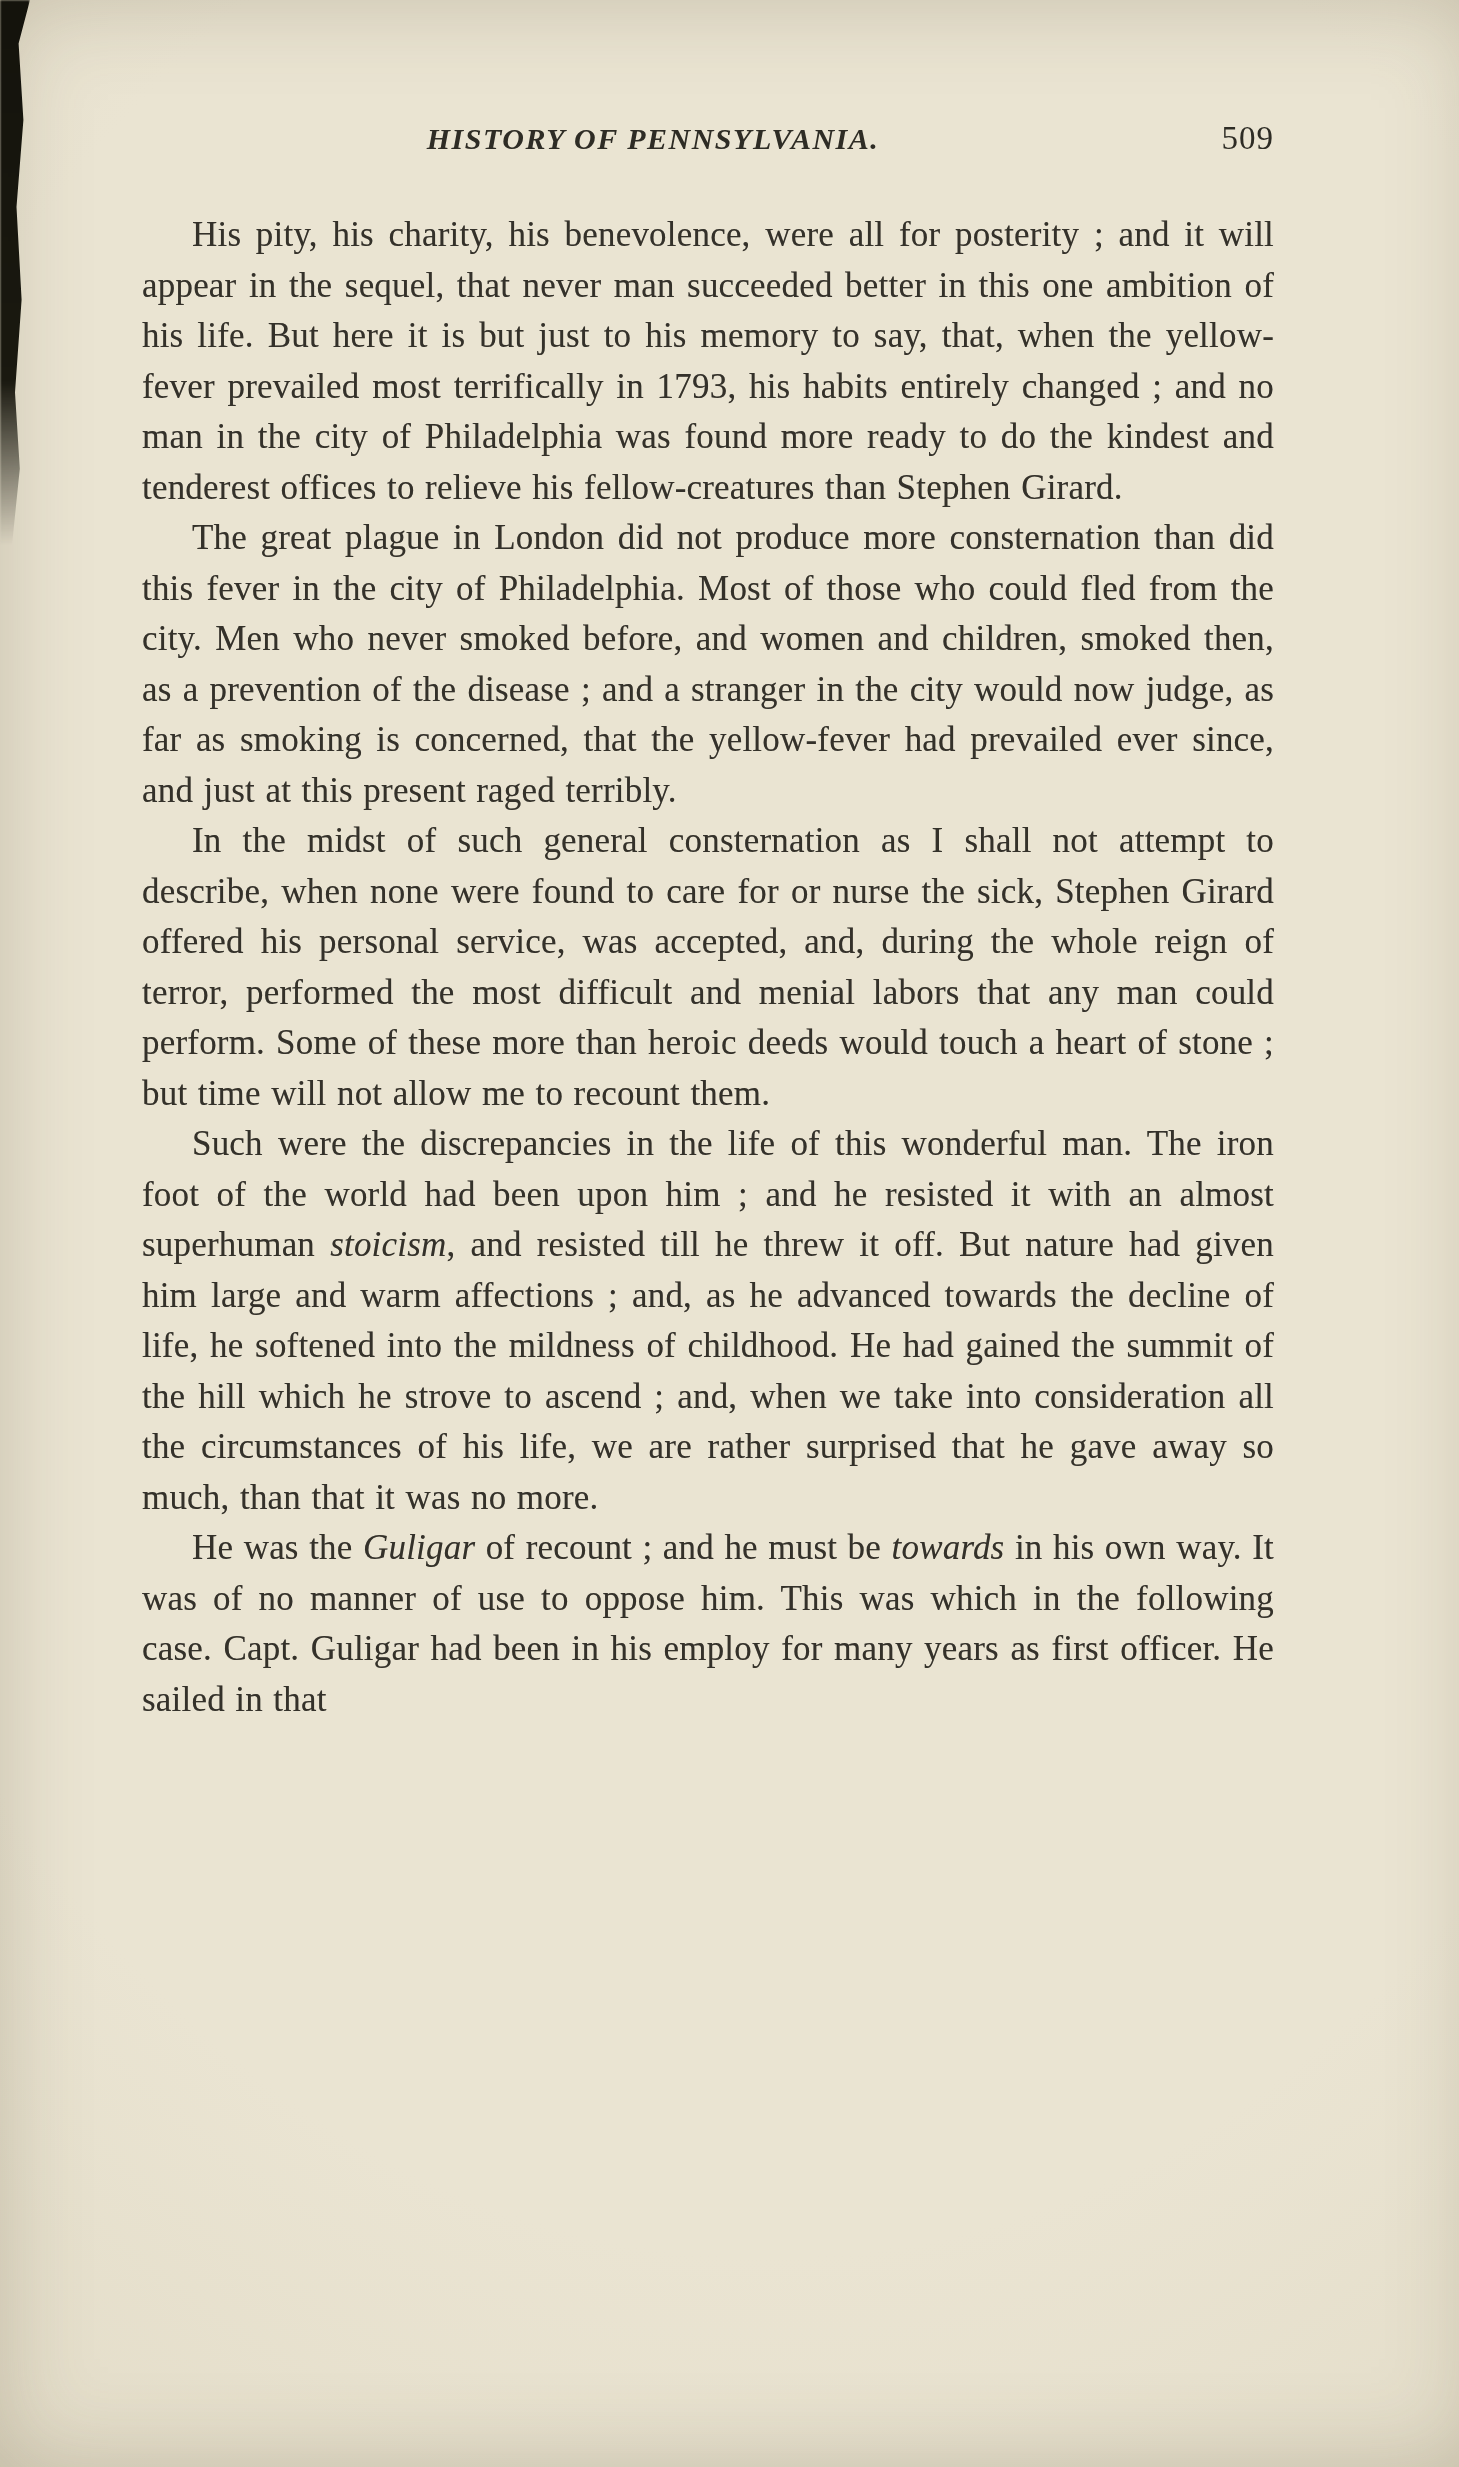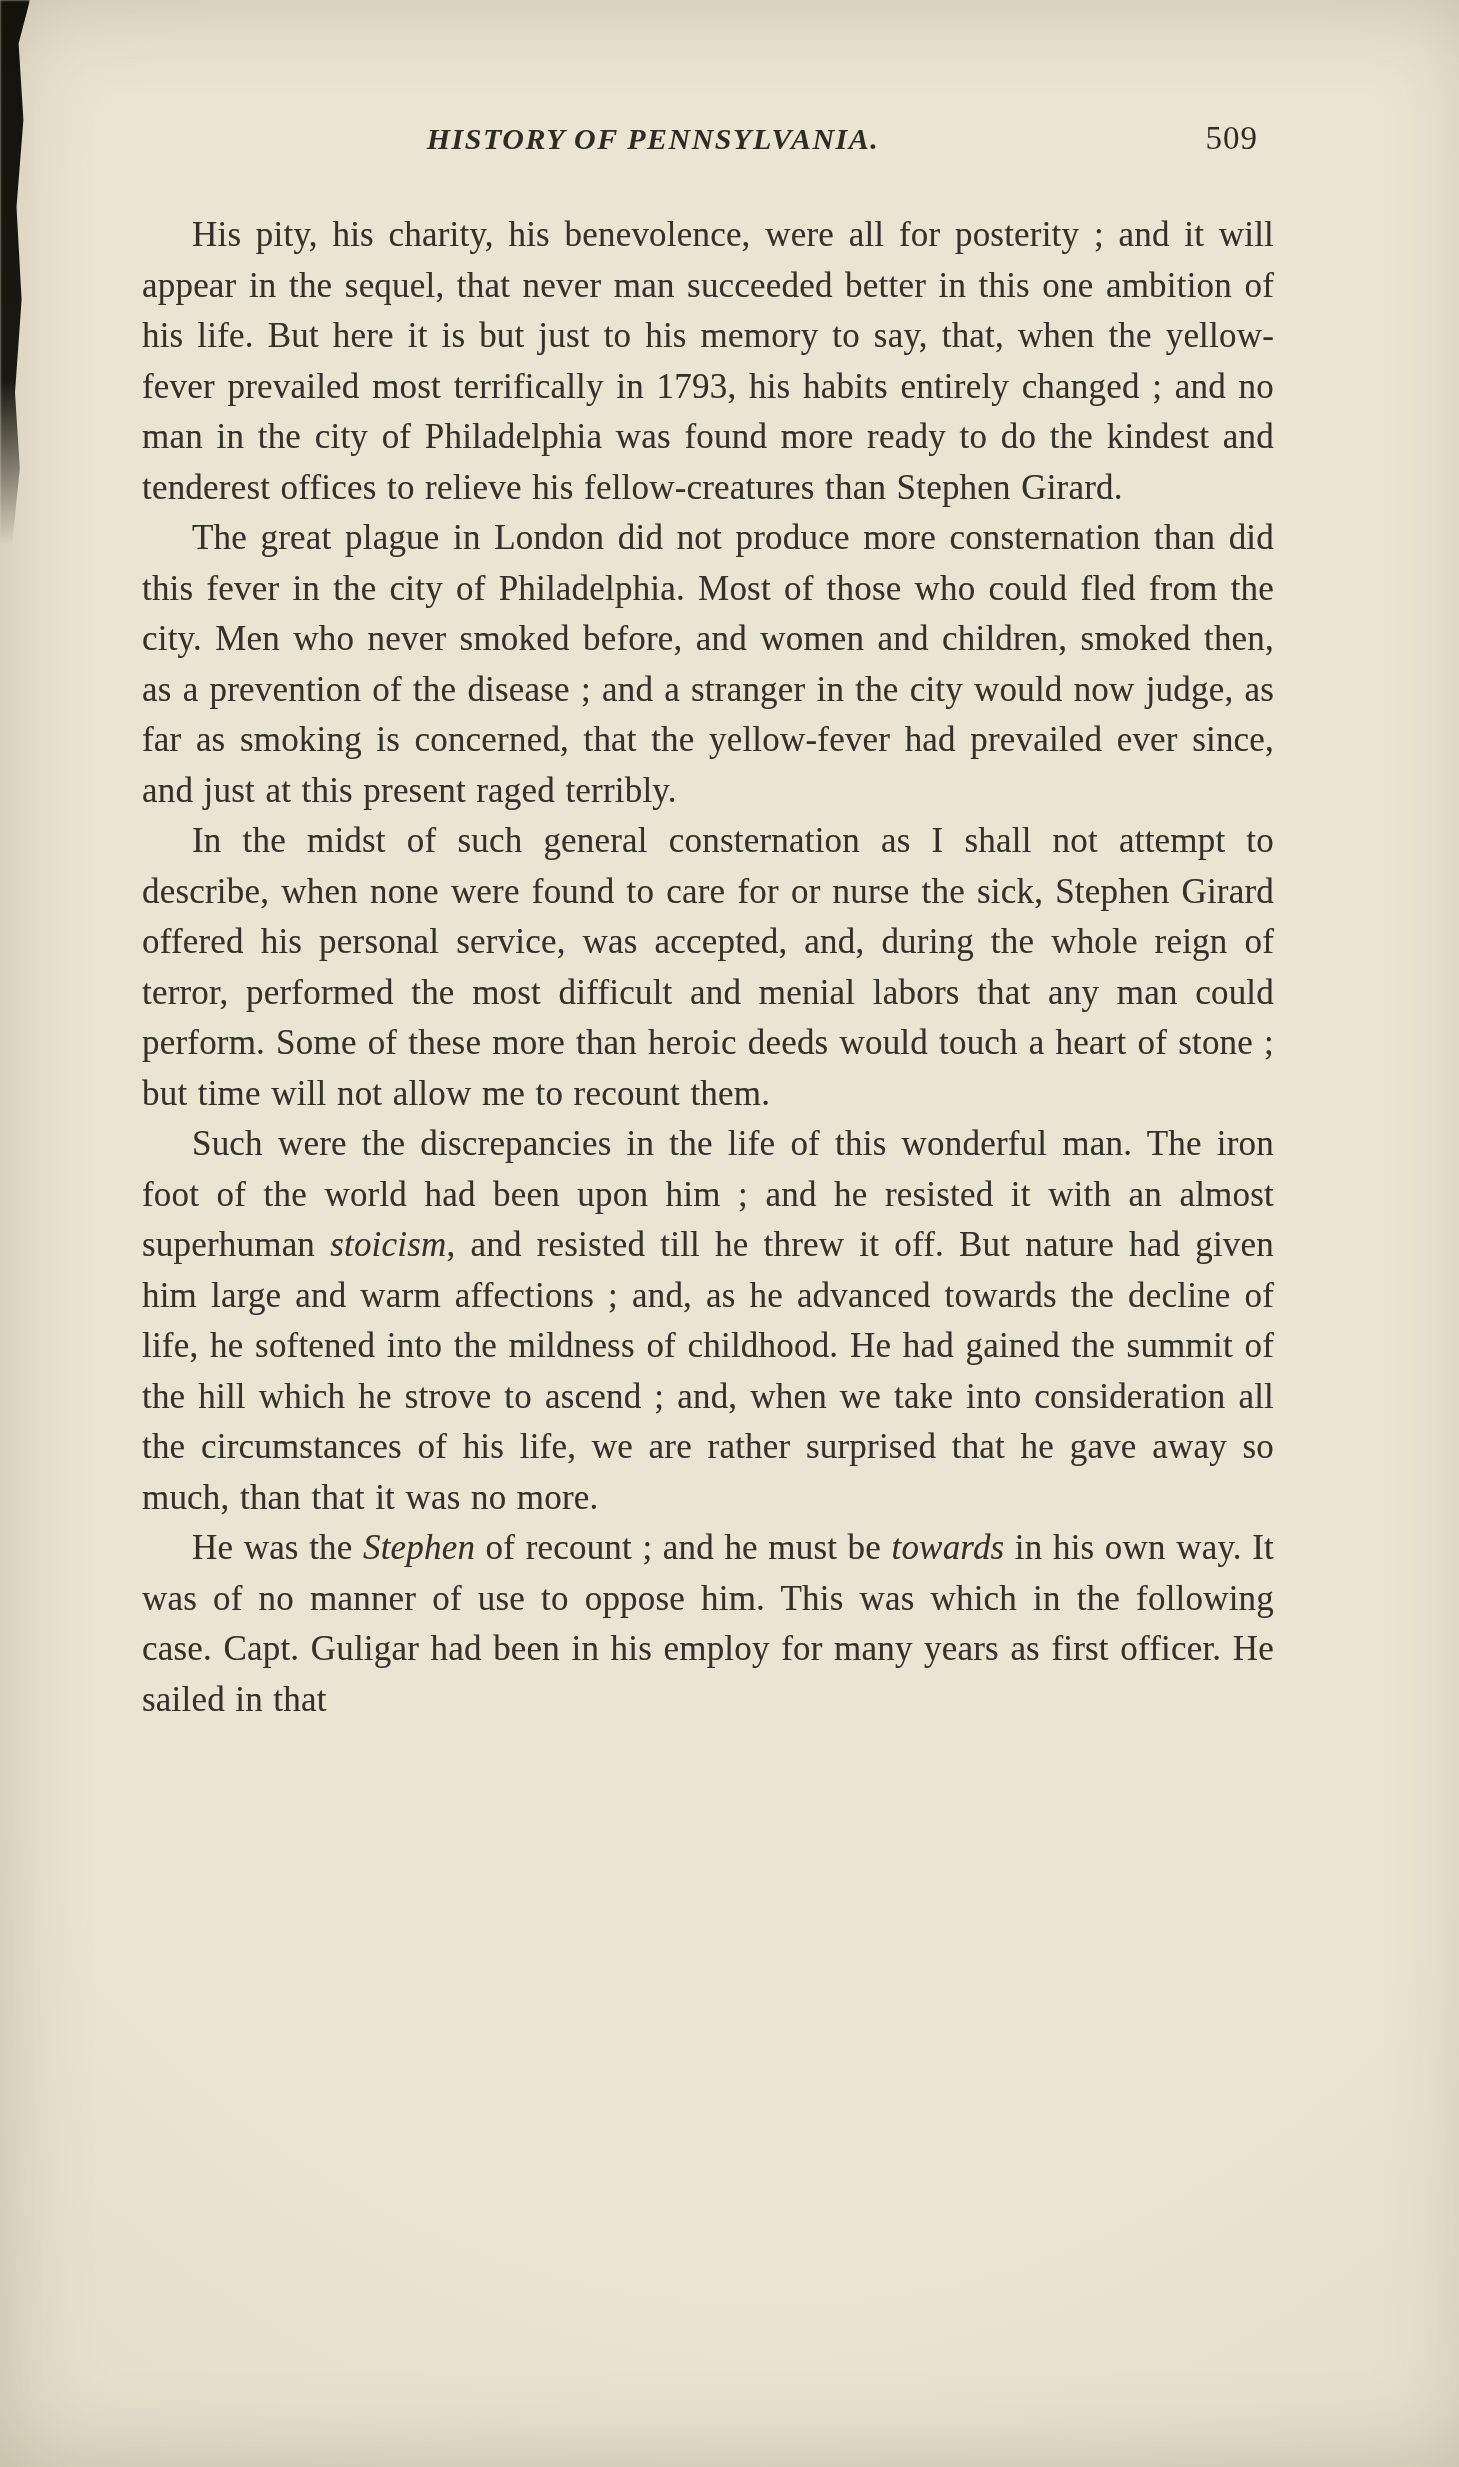--- a/index.html
+++ b/index.html
@@ -49,21 +49,21 @@
     text-align:center;
     font-style:italic;
     font-weight:bold;
     font-size:30px;
     letter-spacing:1.5px;
     color:#2e2c25;
     white-space:nowrap;
   }
   .head-page-number{
     position:absolute;
-    right:16px; top:-2px;
+    right:0; top:-2px;
     font-size:33px;
     letter-spacing:1px;
     color:#2e2c25;
   }
   .text-block{
     font-size:35px;
     line-height:50.5px;
     text-align:justify;
     letter-spacing:0.2px;
     word-spacing:1.5px;
@@ -89,16 +89,16 @@
     <div class="running-head">
       <div class="head-title">HISTORY OF PENNSYLVANIA.</div>
       <div class="head-page-number">509</div>
     </div>
 
     <div class="text-block">
         <p class="indent"><span>His pity, his charity, his benevolence, were all for posterity ; and it will appear in the sequel, that never man succeeded better in this one ambition of his life.  But here it is but just to his memory to say, that, when the yellow-fever prevailed most terrifically in 1793, his habits entirely changed ; and no man in the city of Philadelphia was found more ready to do the kindest and tenderest offices to relieve his fellow-creatures than Stephen Girard.</span></p>
         <p class="indent"><span>The great plague in London did not produce more consternation than did this fever in the city of Philadelphia.  Most of those who could fled from the city.  Men who never smoked before, and women and children, smoked then, as a prevention of the disease ; and a stranger in the city would now judge, as far as smoking is concerned, that the yellow-fever had prevailed ever since, and just at this present raged terribly.</span></p>
         <p class="indent"><span>In the midst of such general consternation as I shall not attempt to describe, when none were found to care for or nurse the sick, Stephen Girard offered his personal service, was accepted, and, during the whole reign of terror, performed the most difficult and menial labors that any man could perform.  Some of these more than heroic deeds would touch a heart of stone ; but time will not allow me to recount them.</span></p>
         <p class="indent"><span>Such were the discrepancies in the life of this wonderful man.  The iron foot of the world had been upon him ; and he resisted it with an almost superhuman </span><span class="it">stoicism</span><span>, and resisted till he threw it off.  But nature had given him large and warm affections ; and, as he advanced towards the decline of life, he softened into the mildness of childhood.  He had gained the summit of the hill which he strove to ascend ; and, when we take into consideration all the circumstances of his life, we are rather surprised that he gave away so much, than that it was no more.</span></p>
-        <p class="indent"><span>He was the </span><span class="it">Stephen</span><span> of recount ; and he must be </span><span class="it">towards</span><span> in his own way.  It was of no manner of use to oppose him.  This was which in the following case.  Capt. Guligar had been in his employ for many years as first officer.  He sailed in that</span></p>
+        <p class="indent"><span>He was the </span><span class="it">Guligar</span><span> of recount ; and he must be </span><span class="it">towards</span><span> in his own way.  It was of no manner of use to oppose him.  This was which in the following case.  Capt. Guligar had been in his employ for many years as first officer.  He sailed in that</span></p>
       </div>
   </div>
 </div>
 
 </body></html>

